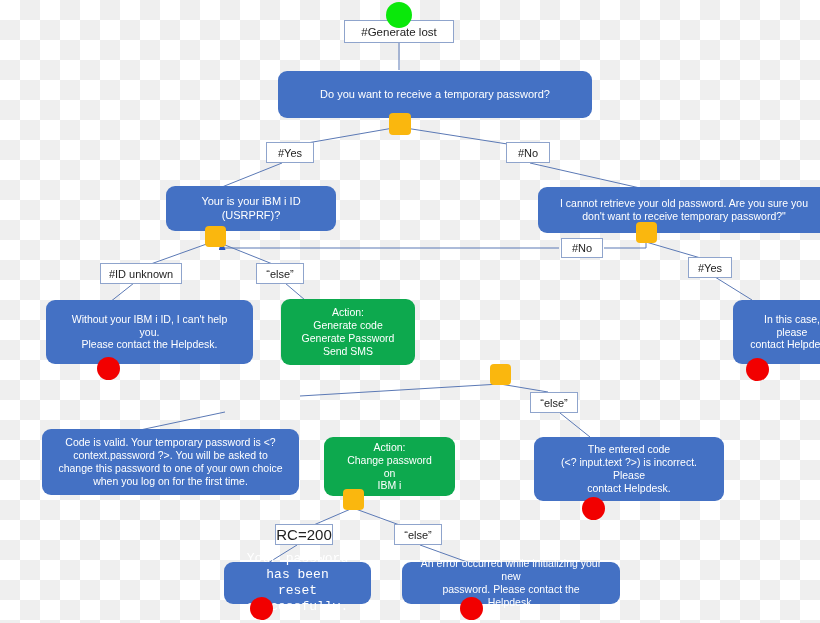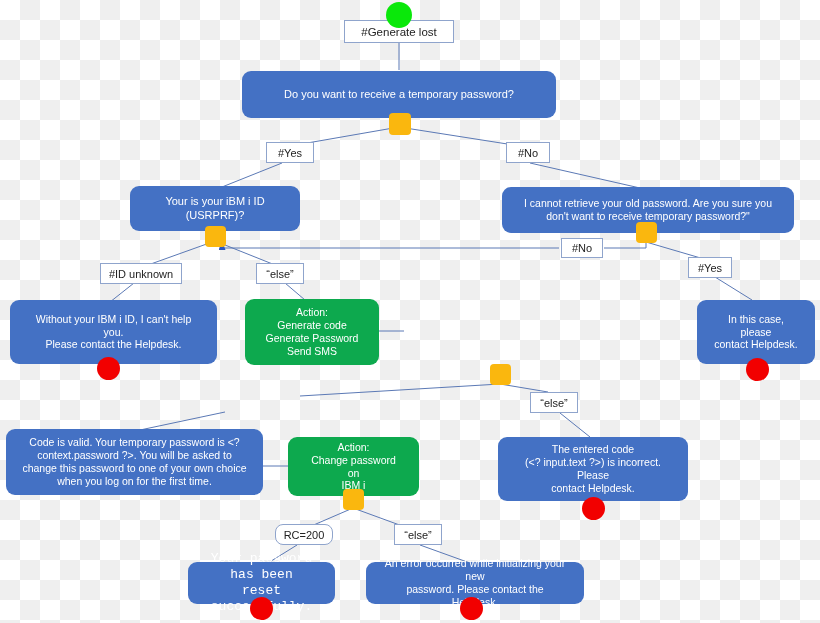--- a/index.html
+++ b/index.html
@@ -24,20 +24,21 @@
     position:absolute;
     box-sizing:border-box;
     display:flex;align-items:center;justify-content:center;
     text-align:center;
     color:#ffffff;
     border-radius:9px;
     padding:4px 16px;
     line-height:1.22;
     white-space:pre-line;
     z-index:4;
+    margin-left:36px;
   }
   .node.blue{background:#4471c4;}
   .node.green{background:#0da94e;}
 
   .label{
     position:absolute;
     box-sizing:border-box;
     background:#ffffff;
     border:1px solid #8fa4cc;
     color:#222222;
@@ -173,21 +174,21 @@
   <div class="node green" style="left:288px;top:437px;width:131px;height:59px;font-size:10.5px;">Action:
 Change password on
 IBM i</div>
   <div class="connector" style="left:343px;top:489px;width:21px;height:21px;"></div>
 
   <div class="node blue" style="left:498px;top:437px;width:190px;height:64px;font-size:10.5px;">The entered code
 (&lt;? input.text ?&gt;) is incorrect. Please
 contact Helpdesk.</div>
   <div class="end-dot" style="left:582px;top:497px;width:23px;height:23px;"></div>
 
-  <div class="label" style="left:275px;top:524px;width:58px;height:21px;font-size:11px;border-radius:8px;">RC=200</div>
+  <div class="label" style="left:275px;top:524px;width:58px;height:21px;font-size:15px;">RC=200</div>
   <div class="label" style="left:394px;top:524px;width:48px;height:21px;font-size:11px;">“else”</div>
 
   <div class="node blue" style="left:188px;top:562px;width:147px;height:42px;font-size:13px;font-family:Liberation Mono, monospace;">Your password has been
 reset successfully.</div>
   <div class="end-dot" style="left:250px;top:597px;width:23px;height:23px;"></div>
 
   <div class="node blue" style="left:366px;top:562px;width:218px;height:42px;font-size:10.5px;">An error occurred while initializing your new
 password. Please contact the Helpdesk.</div>
   <div class="end-dot" style="left:460px;top:597px;width:23px;height:23px;"></div>
 

